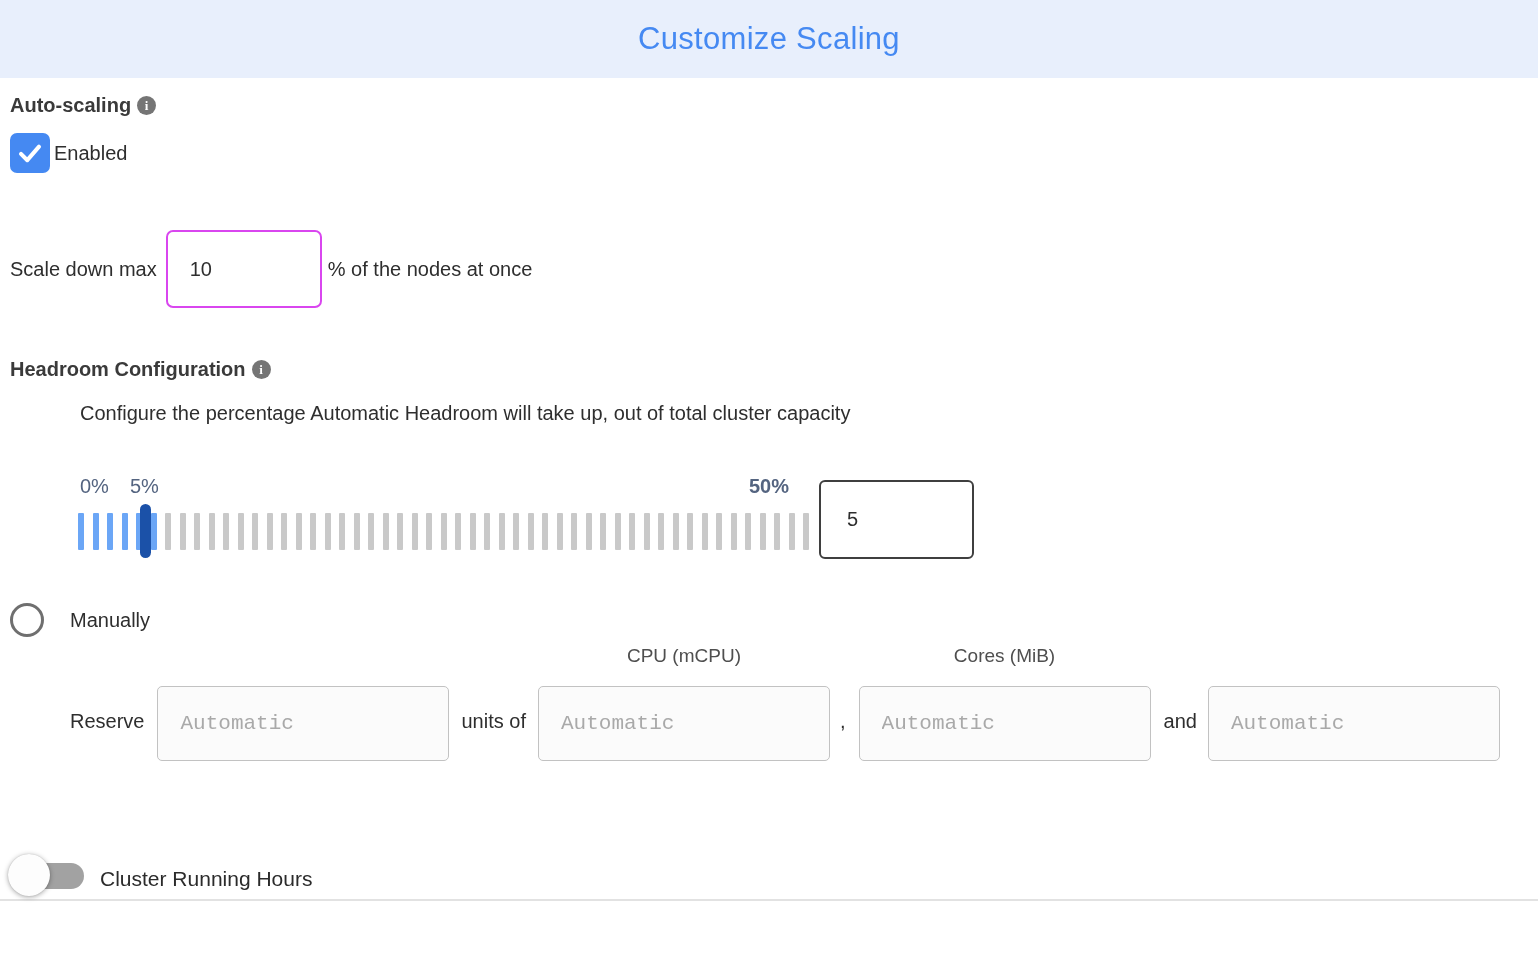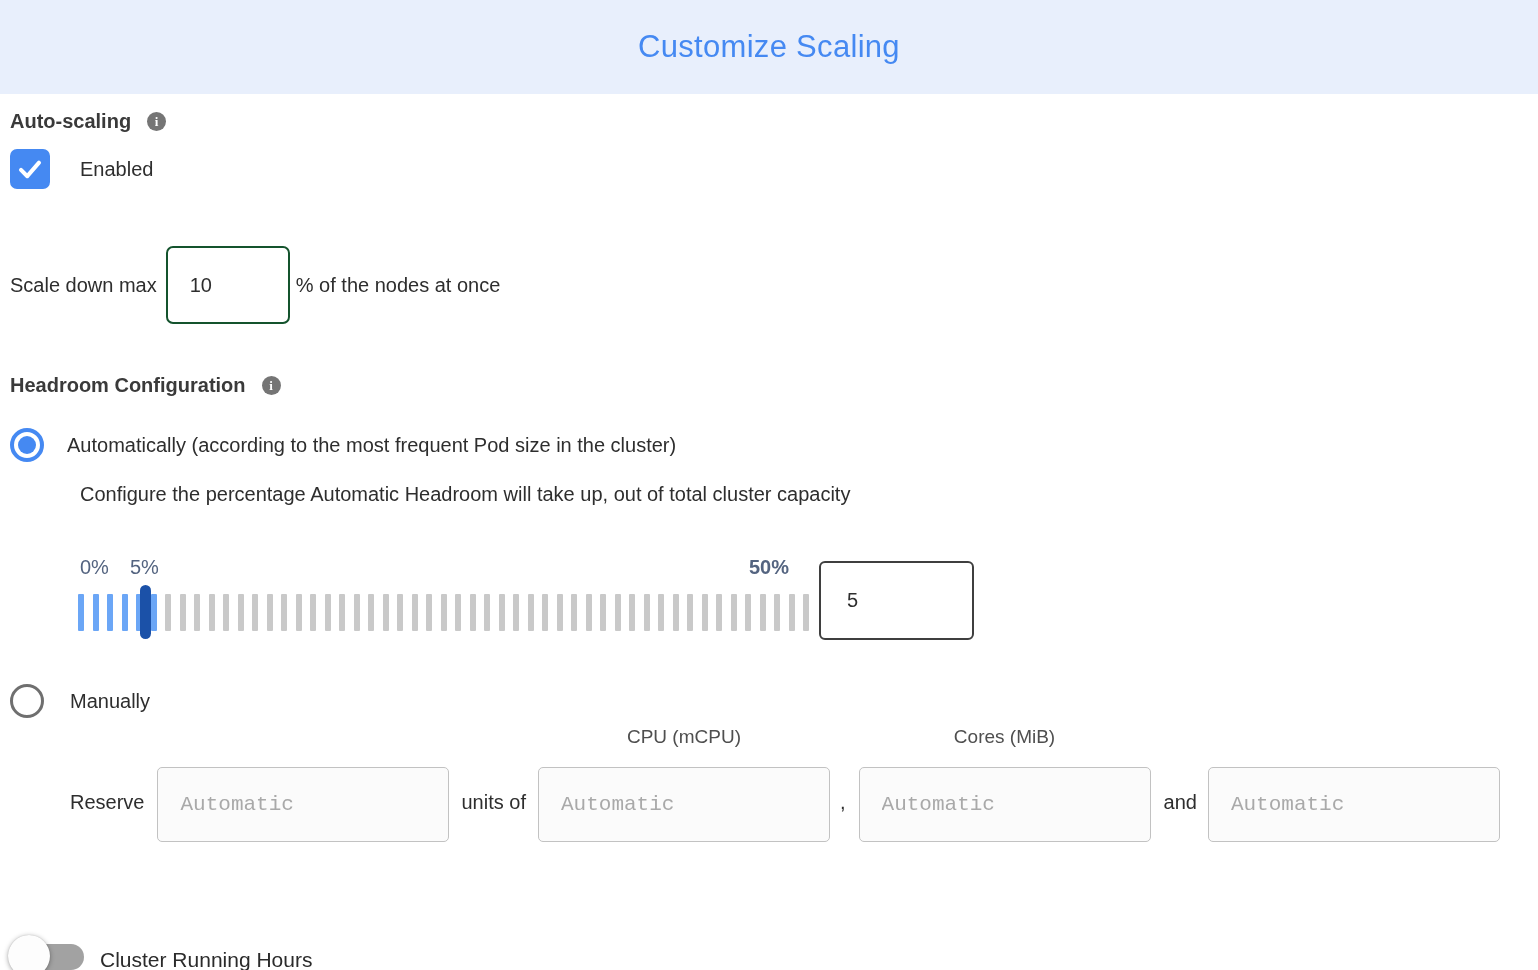--- a/index.html
+++ b/index.html
@@ -1,46 +1,46 @@
 <!DOCTYPE html>
 <html style="--accent: #4589f2; --header-bg: #e8effc; --tick-blue: #6ba6f6; --tick-gray: #c9c9c9; --handle: #1b51a8;"><head>
 <meta charset="utf-8">
 <style>
   * { margin:0; padding:0; box-sizing:border-box; }
   html,body { width:1538px; height:970px; background:#ffffff; overflow:hidden;
     font-family:"Liberation Sans", sans-serif; color:#303030; }
 
   
-  .header { height:94px; background:var(--header-bg,#e8effc); display:flex;
+  .header { height:78px; background:var(--header-bg,#e8effc); display:flex;
     align-items:center; justify-content:center; }
   .header h1 { font-size:31px; font-weight:400; color:var(--accent,#4285f4); letter-spacing:.3px; }
 
   .content { padding-left:10px; }
 
   
-  .section-label-row { display:flex; align-items:center; gap:16px; }
+  .section-label-row { display:flex; align-items:center; gap:6px; }
   .section-label { font-size:20px; font-weight:700; color:#3a3a3a; }
   .info-icon { width:19px; height:19px; border-radius:50%; background:#757575; color:#fff;
     font-size:13px; font-weight:700; display:inline-flex; align-items:center;
     justify-content:center; font-family:"Liberation Serif", serif; }
 
   .autoscaling-label-row { margin-top:16px; }
 
   
-  .checkbox-row { margin-top:16px; display:flex; align-items:center; gap:30px; }
+  .checkbox-row { margin-top:16px; display:flex; align-items:center; gap:4px; }
   .checkbox { width:40px; height:40px; border-radius:7px; background:#fff; border:2px solid #9a9a9a; }
   .checkbox.checked { background:var(--accent,#4a8af4); border-color:var(--accent,#4a8af4); }
   .checkbox svg { width:100%; height:100%; display:none; }
   .checkbox.checked svg { display:block; }
   .plain-text { font-size:20px; color:#2e2e2e; }
 
   
   .scaledown-row { margin-top:57px; display:flex; align-items:center; }
   .scaledown-row .prefix { margin-right:9px; }
-  .dark-input { width:124px; height:78px; border:2px solid #14532d; border-radius:7px;
+  .dark-input { width:156px; height:78px; border:2px solid #d946ef; border-radius:7px;
     font-size:20px; color:#2e2e2e; padding-left:22px; background:#fff; outline:none;
     font-family:"Liberation Sans", sans-serif; }
   .scaledown-row .suffix { margin-left:6px; }
 
   .headroom-label-row { margin-top:50px; }
 
   
   .radio-row { display:flex; align-items:center; gap:23px; }
   .radio-auto { margin-top:31px; }
   .radio { width:34px; height:34px; border-radius:50%; border:3px solid #6f6f6f;
@@ -124,24 +124,20 @@
     <span class="plain-text prefix">Scale down max</span>
     <input class="dark-input" type="text" value="10" style="">
     <span class="plain-text suffix">% of the nodes at once</span>
   </div>
 
   <div class="section-label-row headroom-label-row">
     <span class="section-label">Headroom Configuration</span>
     <span class="info-icon">i</span>
   </div>
 
-  <div class="radio-row radio-auto">
-    <div class="radio selected"></div>
-    <span class="radio-label">Automatically (according to the most frequent Pod size in the cluster)</span>
-  </div>
 
   <div class="option-desc">Configure the percentage Automatic Headroom will take up, out of total cluster capacity</div>
 
   <div class="slider-row">
     <div class="slider-left">
       <div class="slider-labels">
         <span class="lbl-min">0%</span>
         <span class="lbl-cur">5%</span>
         <span class="lbl-max">50%</span>
       </div>

